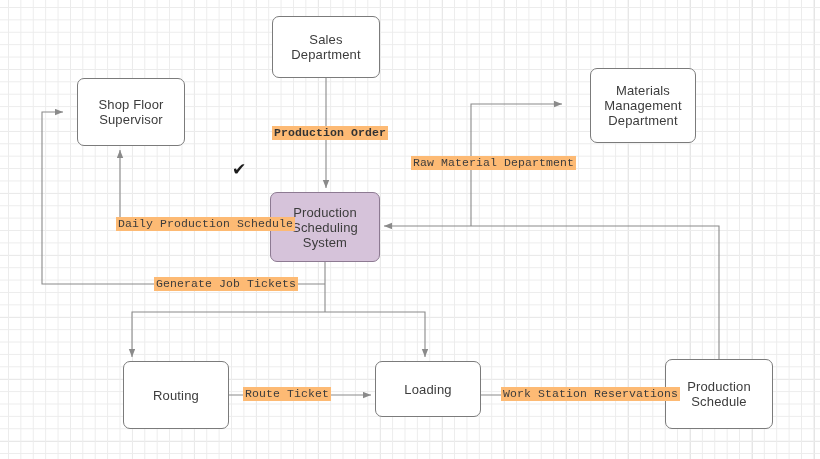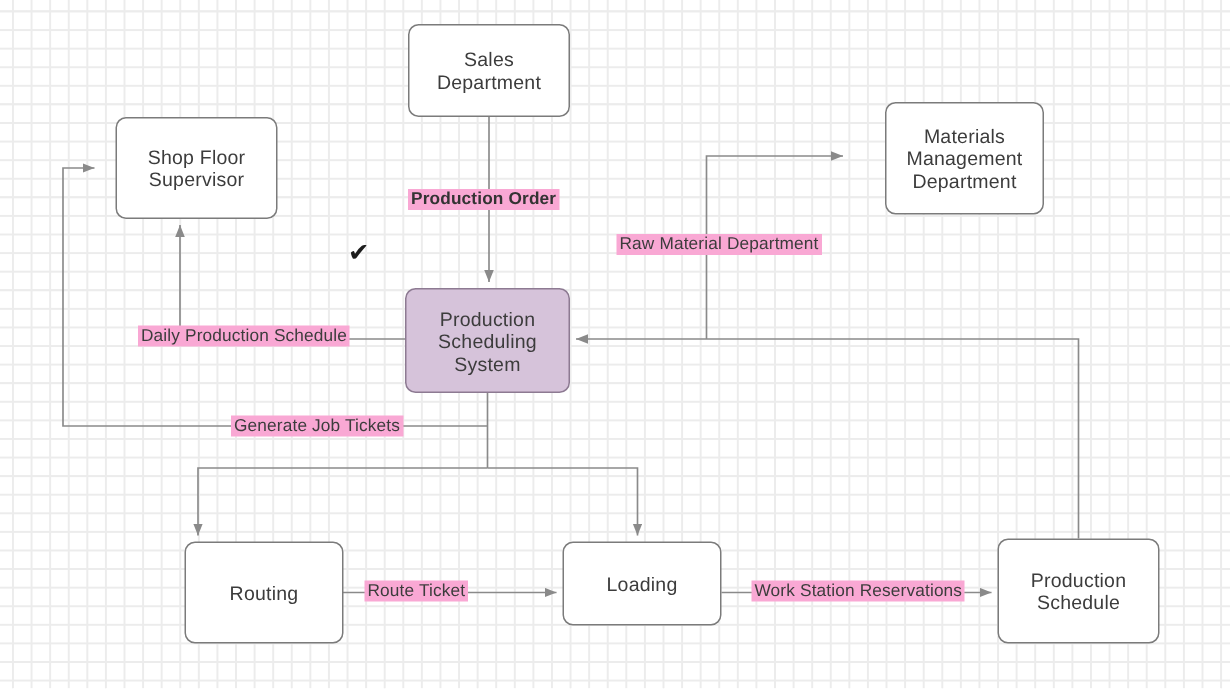--- a/index.html
+++ b/index.html
@@ -56,22 +56,23 @@
     background: #d6c3da;
     border-color: #8d7a92;
   }
   .edge-label {
     position: absolute;
     font-size: 11.5px;
     line-height: 14px;
     color: #3c3c3c;
     letter-spacing: 0.1px;
     white-space: nowrap;
-    background: #f9a8d4;
+    background: #fdba74;
     padding: 0 2px;
+    font-family: Liberation Mono, monospace;
   }
   .edge-label.bold {
     font-weight: bold;
     color: #333333;
   }
   .mark {
     position: absolute;
     font-size: 17px;
     line-height: 17px;
     color: #1c1c1c;
@@ -133,20 +134,20 @@
     </div>
   <div class="node" id="node-loading" style="left: 375px; top: 361px; width: 106px; height: 56px;">
       <span>Loading</span>
     </div>
   <div class="node" id="node-prodsched" style="left: 665px; top: 359px; width: 108px; height: 70px;">
       <span>Production<br>Schedule</span>
     </div>
 
   <div class="edge-label bold" id="lbl-production-order" style="left: 272px; top: 126px;">Production Order</div>
   <div class="edge-label" id="lbl-raw-material-aquisition" style="left: 411px; top: 156px;">Raw Material Department</div>
-  <div class="edge-label" id="lbl-daily-production-schedule" style="left: 92px; top: 217px;">Daily Production Schedule</div>
+  <div class="edge-label" id="lbl-daily-production-schedule" style="left: 116px; top: 217px;">Daily Production Schedule</div>
   <div class="edge-label" id="lbl-generate-job-tickets" style="left: 118px; top: 277px; margin-left: 36px;">Generate Job Tickets</div>
   <div class="edge-label" id="lbl-route-ticket" style="left: 243px; top: 387px;">Route Ticket</div>
   <div class="edge-label" id="lbl-work-station-reservations" style="left: 501px; top: 387px;">Work Station Reservations</div>
 
   <div class="mark" id="ann-checkmark" style="left: 232px; top: 161px;">✔</div>
 
 </div>
 
 </body></html>

